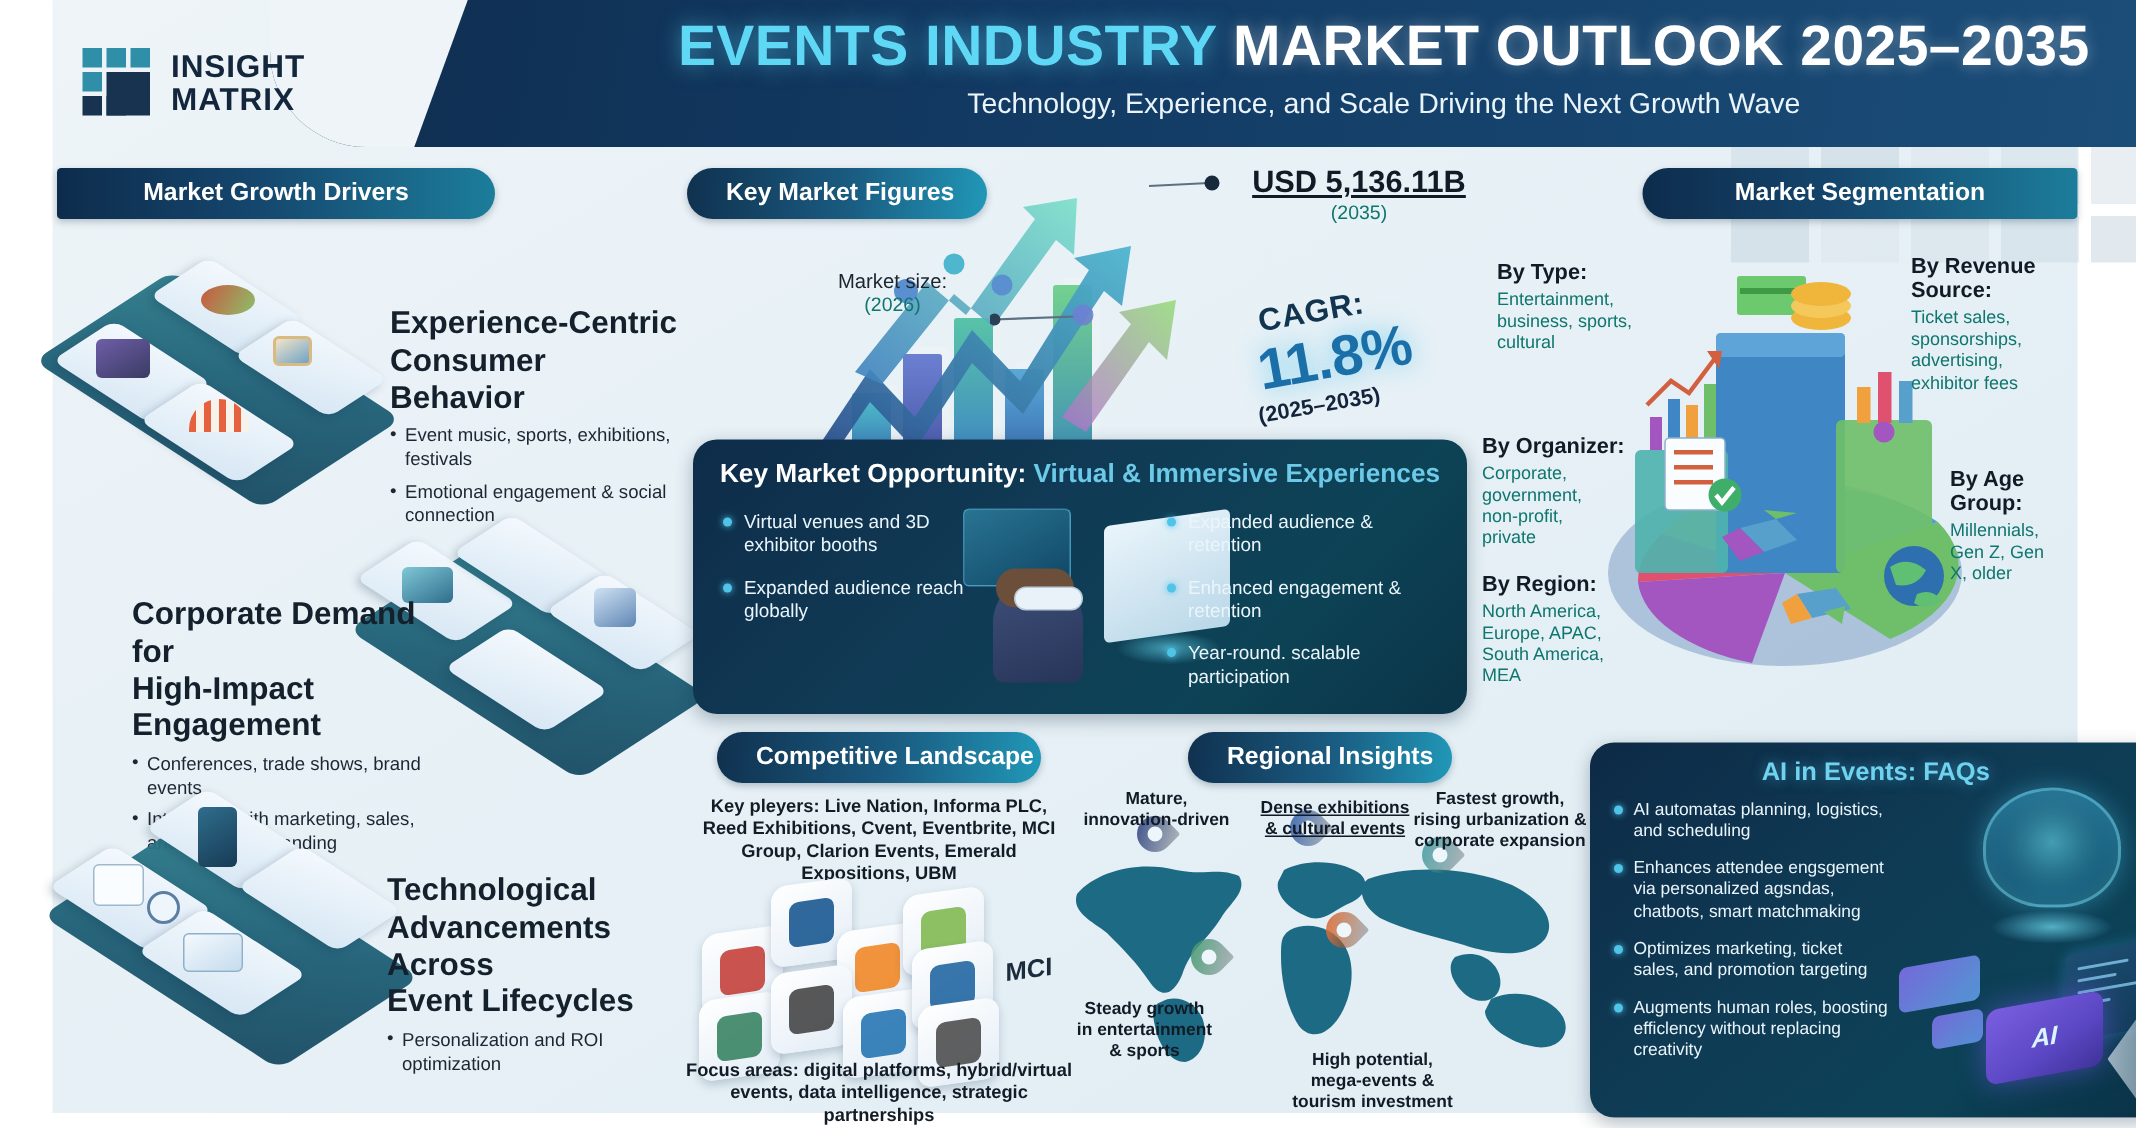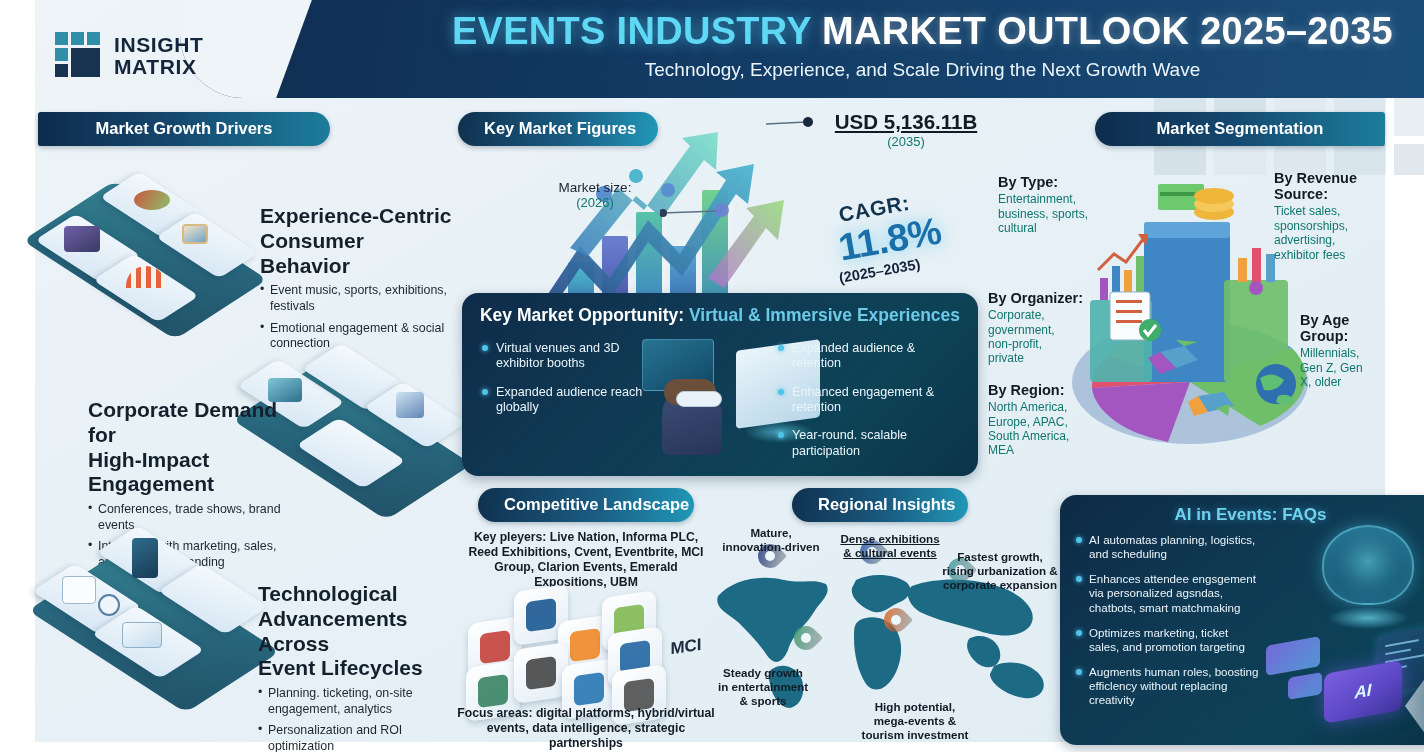--- a/index.html
+++ b/index.html
@@ -259,21 +259,20 @@
       <div class="tile" style="left:128px;top:52px;width:78px;height:50px;"></div>
       <div class="tile" style="left:62px;top:94px;width:80px;height:52px;"></div>
       <div class="chip" style="left:16px;top:54px;width:34px;height:28px;background:#fafdff;border:1px solid #9fb8cd;"></div>
       <div class="chip" style="left:52px;top:72px;width:22px;height:22px;border-radius:50%;background:#eef5fb;border:2px solid #5b7fa3;"></div>
       <div class="chip" style="left:86px;top:16px;width:26px;height:40px;border-radius:4px;background:linear-gradient(150deg,#2f6d8c,#173b55);"></div>
       <div class="chip" style="left:76px;top:100px;width:40px;height:26px;background:linear-gradient(150deg,#f4f9fd,#c5dcee);border:1px solid #8fb0c9;"></div>
     </div>
     <div class="driver" style="left:220px;top:470px;width:200px;">
       <div class="d-title" id="d3t">Technological<br>Advancements Across<br>Event Lifecycles</div>
       <ul class="d-list" id="d3l">
-          <li>Planning. ticketing, on-site engagement, analytics</li>
           <li>Personalization and ROI optimization</li>
         </ul>
     </div>
   </div>
 
   <div class="col-mid">
     <div class="pill center" style="width:200px;">Key Market Figures</div>
   </div>
 
   <div class="barart" id="barart">
@@ -409,21 +408,21 @@
           <div class="pin" style="background: linear-gradient(150deg, rgb(63, 107, 181), rgba(0, 0, 0, 0.25));"></div>
         </div><div class="pinwrap" style="left: 240px; top: 0px;">
           <div class="pin" style="background: linear-gradient(150deg, rgb(79, 166, 171), rgba(0, 0, 0, 0.25));"></div>
         </div><div class="pinwrap" style="left: 86px; top: 68px;">
           <div class="pin" style="background: linear-gradient(150deg, rgb(78, 163, 125), rgba(0, 0, 0, 0.25));"></div>
         </div><div class="pinwrap" style="left: 176px; top: 50px;">
           <div class="pin" style="background: linear-gradient(150deg, rgb(226, 116, 60), rgba(0, 0, 0, 0.25));"></div>
         </div></div>
     <div class="reg-note" id="rn0" style="left:6px;top:38px;width:130px;">Mature,<br>innovation-driven</div>
     <div class="reg-note" id="rn1" style="left:130px;top:44px;width:120px;text-decoration:underline;">Dense exhibitions<br>&amp; cultural events</div>
-    <div class="reg-note" id="rn2" style="left:242px;top:38px;width:116px;margin-top:24px;">Fastest growth,<br>rising urbanization &amp;<br>corporate expansion</div>
+    <div class="reg-note" id="rn2" style="left:242px;top:38px;width:116px;">Fastest growth,<br>rising urbanization &amp;<br>corporate expansion</div>
     <div class="reg-note" id="rn3" style="left:4px;top:178px;width:118px;">Steady growth<br>in entertainment<br>&amp; sports</div>
     <div class="reg-note" id="rn4" style="left:150px;top:212px;width:130px;">High potential,<br>mega-events &amp;<br>tourism investment</div>
   </div>
 
   <div class="col-right">
     <div style="text-align:right;width:397px;">
       <div class="pill" style="width:290px;border-top-right-radius:3px;border-bottom-right-radius:3px;background:linear-gradient(90deg,#0d2c4c 0%,#15466d 45%,#1c7d9b 100%);">Market Segmentation</div>
     </div>
 
     <div class="segart" id="segart"><svg width="285" height="300">

